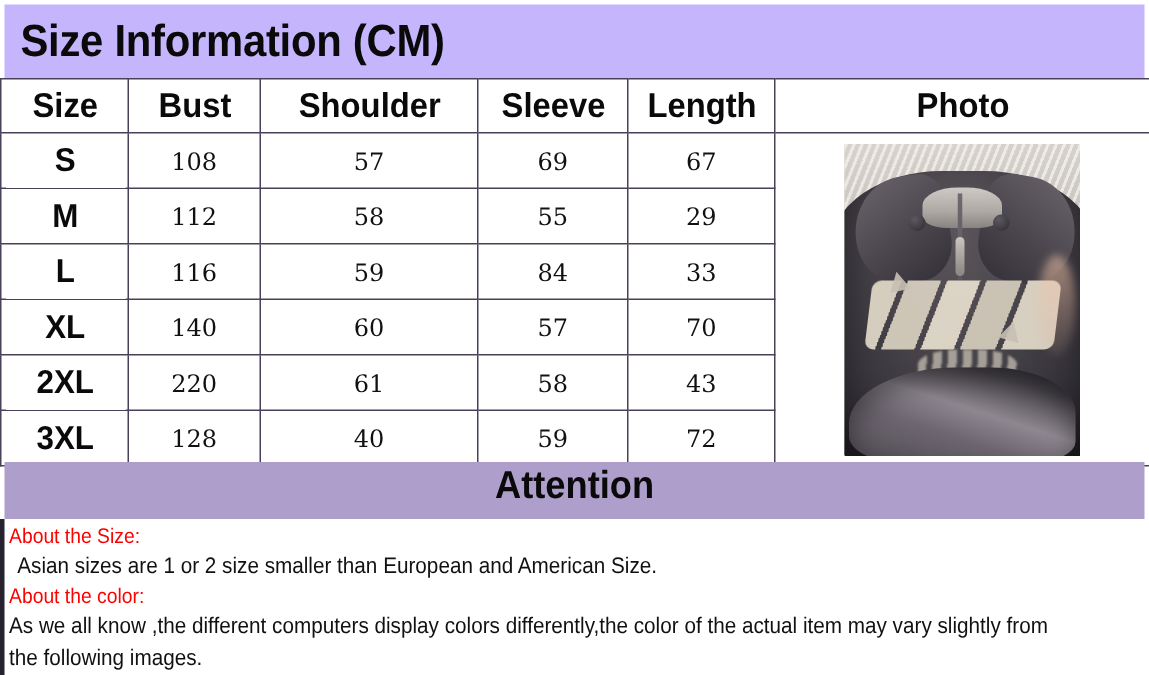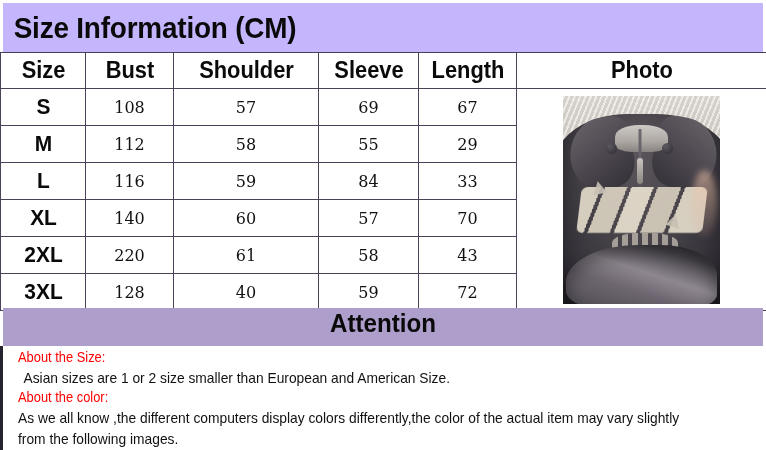--- a/index.html
+++ b/index.html
@@ -222,21 +222,21 @@
   
   .notes {
     position: absolute;
     left: 0px;
     top: 346px;
     width: 766px;
     height: 104px;
     background: #ffffff;
     border-left: 3px solid #262230;
     box-sizing: border-box;
-    padding: 2px 4px 0 15px;
+    padding: 2px 4px 0 3px;
   }
   .note-head {
     color: #ff0000;
     font-size: 14px;
     line-height: 19px;
     transform: scaleX(0.92);
     transform-origin: left center;
     white-space: nowrap;
   }
   .note-body {

